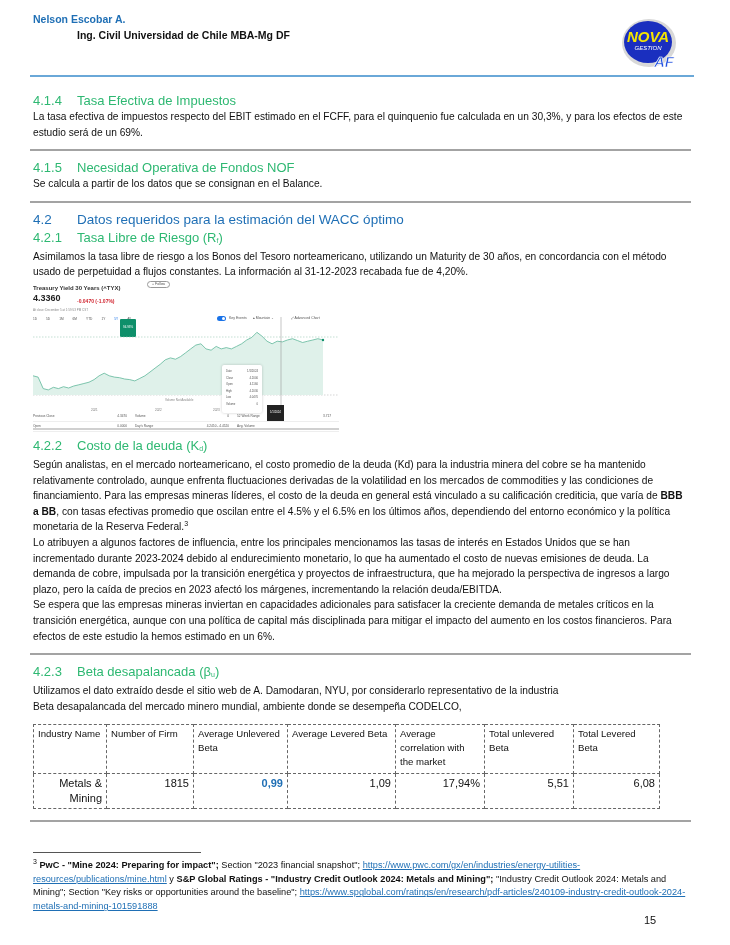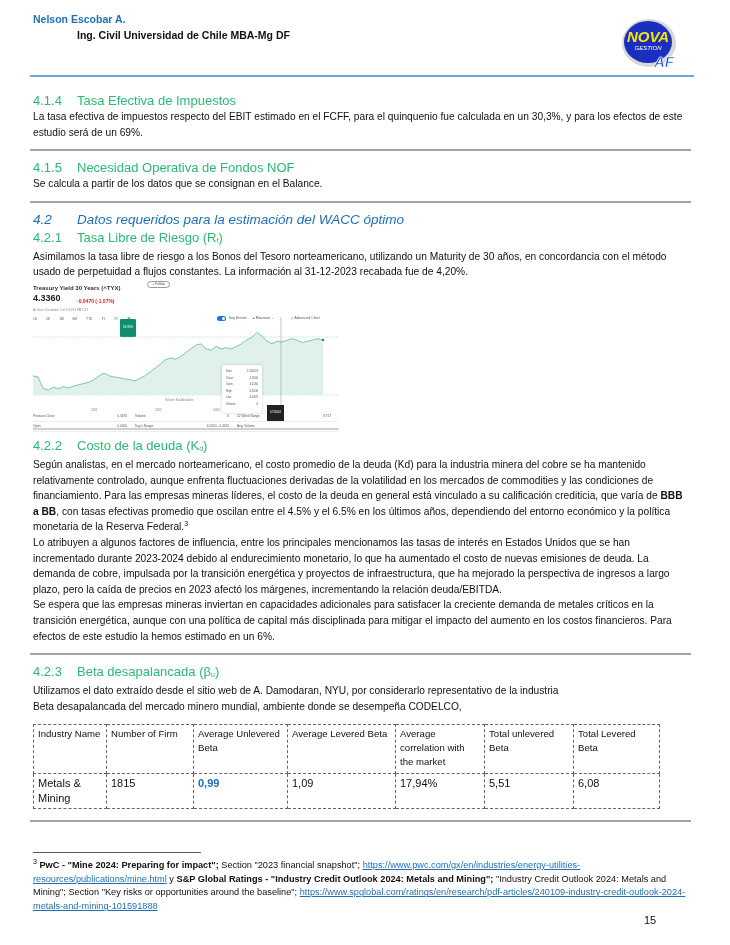--- a/index.html
+++ b/index.html
@@ -12,21 +12,21 @@
   .hdr .name { color: #1f6fb5; }
   .hdr .title { color: #111; padding-left: 44px; }
   .hdr .url { color: #1f6fb5; }
   .logo { position: absolute; left: 620px; top: 15px; width: 62px; height: 60px; }
   .hdr-line { position: absolute; left: 30px; top: 75px; width: 664px; height: 2px; background: #6aa8d8; }
 
   
   .content { position: absolute; left: 33px; top: 92px; width: 655px; font-size: 10.2px; line-height: 15.6px; }
   .h3 { color: #2eb872; font-size: 13px; line-height: 17px; margin: 0; font-weight: normal; }
   .h3 .num { display: inline-block; width: 44px; }
-  .h2 { color: #1f6fb5; font-size: 13.5px; line-height: 18px; margin: 0; font-style: italic; font-weight: normal; }
+  .h2 { color: #1f6fb5; font-size: 13.5px; line-height: 18px; margin: 0; font-weight: normal; }
   .h2 .num { display: inline-block; width: 44px; }
   p { margin: 0; }
   .sep { height: 2px; background: #a3a3a3; margin: 9px -3px 8px -3px; }
   sub { font-size: 7px; vertical-align: -1px; }
   sup { font-size: 7px; vertical-align: 4px; line-height: 0; }
   b { font-weight: bold; }
 
   
   .shot { position: relative; width: 306px; height: 148px; margin-top: 1px; font-size: 4px; color: #555; background: #fff; }
   .shot .t { position: absolute; left: 0; top: 0; font-size: 6px; font-weight: bold; color: #333; }
@@ -50,21 +50,21 @@
   .shot .vna { position: absolute; left: 132px; top: 112px; font-size: 3px; color: #888; }
   .shot .stats { position: absolute; left: 0; top: 131px; width: 306px; font-size: 3.2px; }
   .shot .stats .row { display: flex; height: 9px; align-items: center; border-bottom: 0.5px solid #eee; }
   .shot .stats .c { flex: 1; display: flex; justify-content: space-between; padding-right: 8px; }
   .shot .bottombar { position: absolute; left: 0; top: 147px; width: 306px; height: 2px; background: #d0d0d0; }
 
   
   table.beta { border-collapse: collapse; width: 627px; margin-left: 0; margin-top: 10px; font-size: 9.6px; line-height: 14px; }
   table.beta td { border: 1px dashed #666; padding: 2px 4px; vertical-align: top; }
   table.beta tr.hd td { height: 44px; }
-  table.beta tr.dr td { text-align: left; font-size: 11px; line-height: 15px; }
+  table.beta tr.dr td { text-align: right; font-size: 11px; line-height: 15px; }
   table.beta td.blue { color: #1f6fb5; font-weight: bold; }
 
   
   .fn-line { position: absolute; left: 33px; top: 852px; width: 168px; height: 1px; background: #555; }
   .footnote { position: absolute; left: 33px; top: 859px; width: 655px; font-size: 9.2px; line-height: 13.7px; color: #111; }
   .footnote a { color: #1f6fb5; text-decoration: underline; }
   .pagenum { position: absolute; left: 644px; top: 914px; font-size: 11px; color: #111; }
 </style>
 </head>
 <body>

